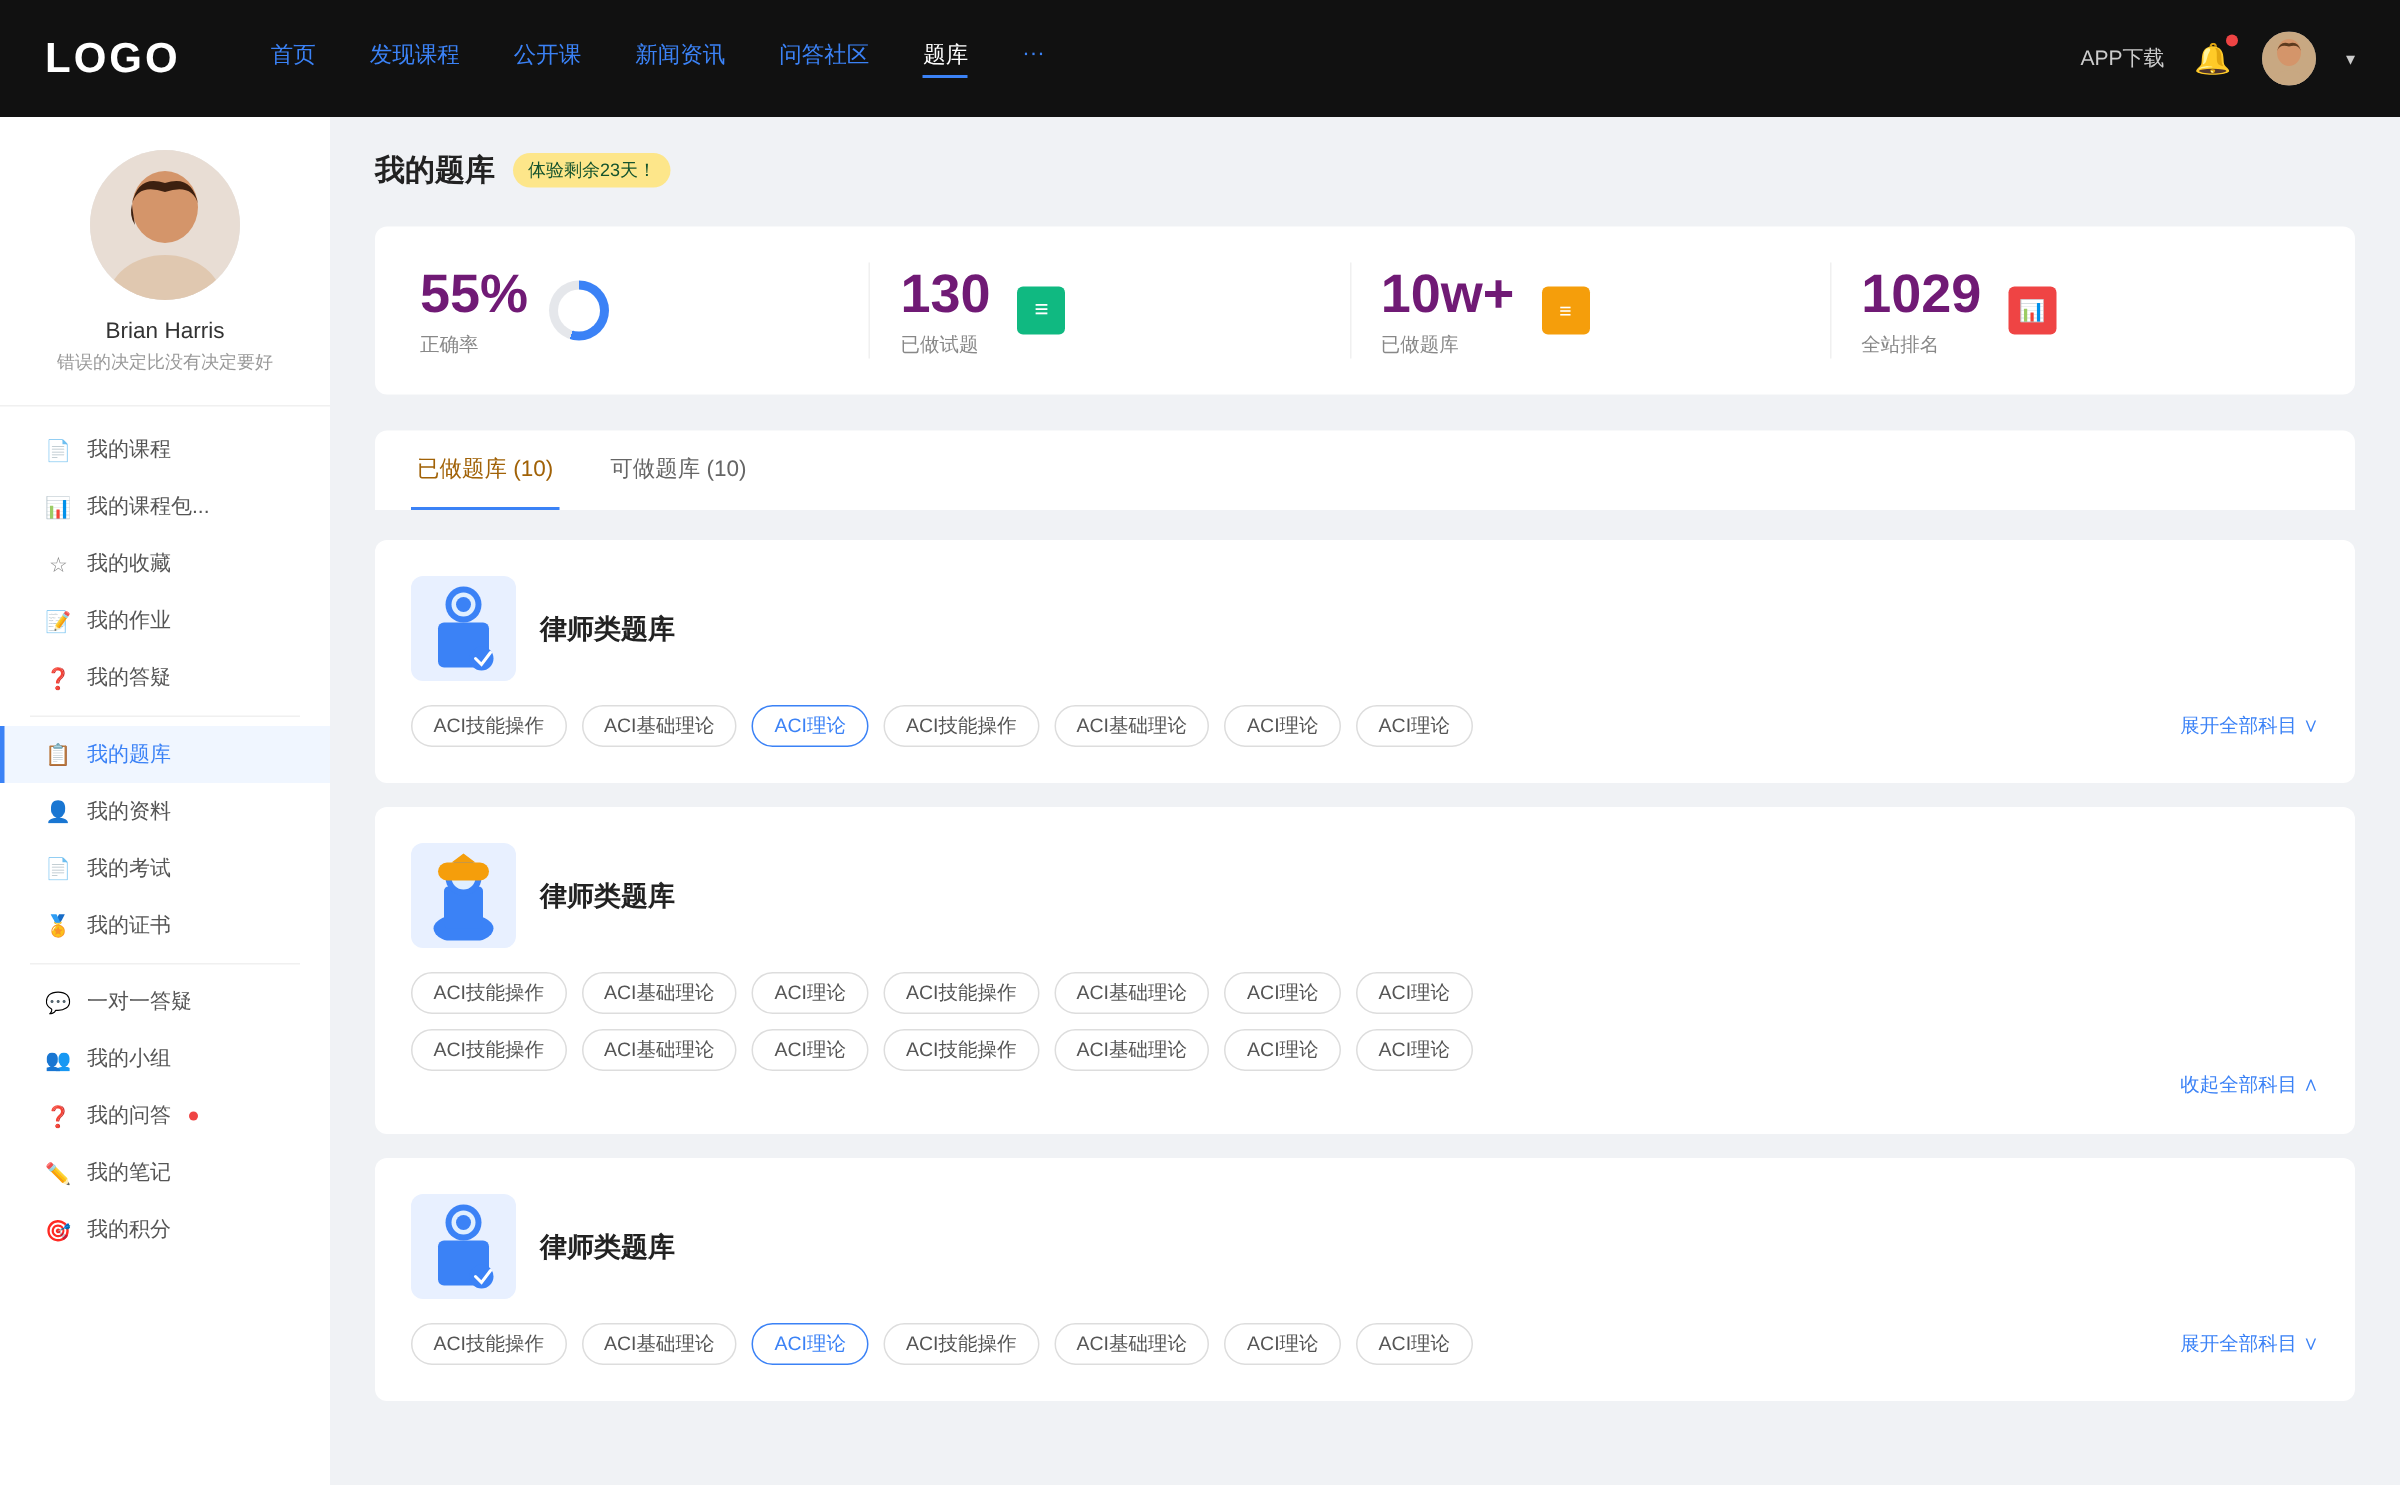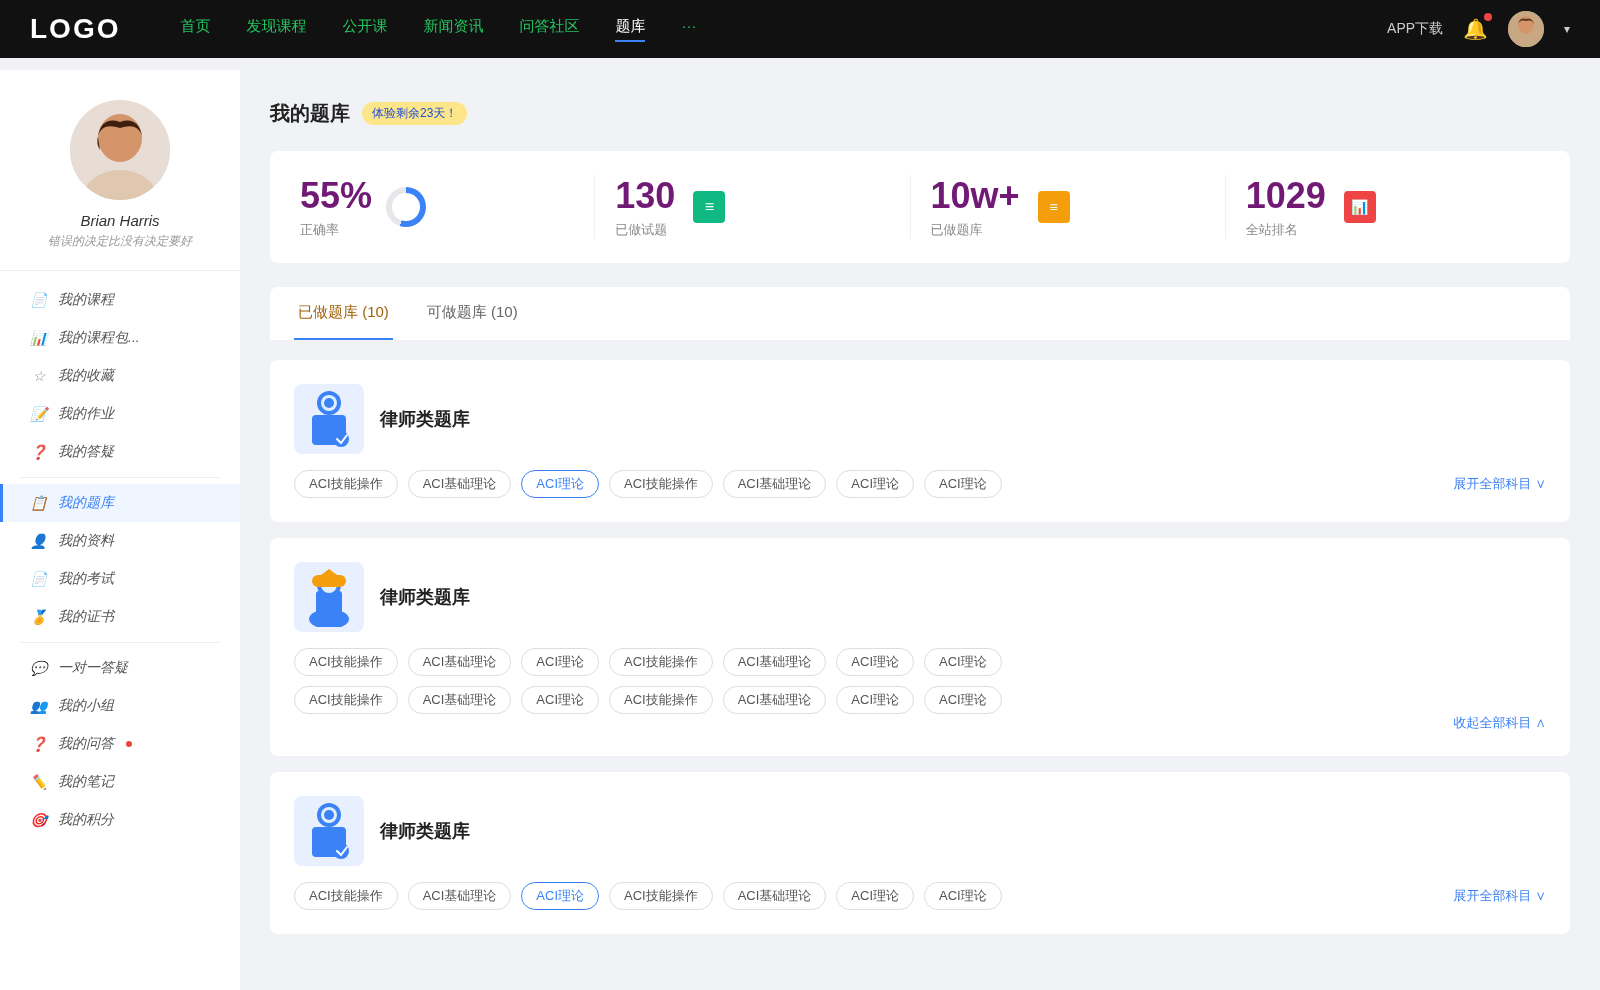--- a/index.html
+++ b/index.html
@@ -1,21 +1,21 @@
 <!DOCTYPE html>
 <html><head>
   <meta charset="utf-8">
   <style>
     * { box-sizing: border-box; margin: 0; padding: 0; }
     body { font-family: 'PingFang SC', 'Microsoft YaHei', sans-serif; background: #f0f2f5; min-height: 990px; }
 
     
     .header {
       background: #111;
-      height: 58px;
+      height: 78px;
       display: flex;
       align-items: center;
       padding: 0 30px;
       color: white;
       position: fixed;
       top: 0; left: 0; right: 0;
       z-index: 100;
     }
     .header-logo {
       font-size: 28px;
@@ -23,21 +23,21 @@
       color: white;
       margin-right: 60px;
       letter-spacing: 2px;
     }
     .header-nav {
       display: flex;
       gap: 36px;
       flex: 1;
     }
     .header-nav-item {
-      color: #22c55e;
+      color: #3b82f6;
       font-size: 15px;
       cursor: pointer;
       padding-bottom: 4px;
     }
     .header-nav-item.active {
       color: white;
       border-bottom: 2px solid #3b82f6;
     }
     .header-right {
       display: flex;
@@ -74,26 +74,25 @@
 
     
     .main-container {
       display: flex;
       margin-top: 70px;
       min-height: calc(990px - 70px);
     }
 
     
     .sidebar {
-      width: 240px;
+      width: 220px;
       background: white;
       padding: 30px 0 20px;
       flex-shrink: 0;
       min-height: calc(990px - 70px);
-      font-style: italic;
     }
     .profile-section {
       text-align: center;
       padding: 0 20px 20px;
       border-bottom: 1px solid #f0f0f0;
     }
     .profile-avatar {
       width: 100px; height: 100px;
       border-radius: 50%;
       background: #e8e8e8;
@@ -167,21 +166,21 @@
       gap: 12px;
       margin-bottom: 24px;
     }
     .page-title {
       font-size: 20px;
       font-weight: 600;
       color: #222;
     }
     .trial-badge {
       background: #fde68a;
-      color: #1d4ed8;
+      color: #14532d;
       font-size: 12px;
       padding: 3px 10px;
       border-radius: 20px;
     }
 
     
     .stats-section {
       background: white;
       border-radius: 8px;
       padding: 24px 30px;

